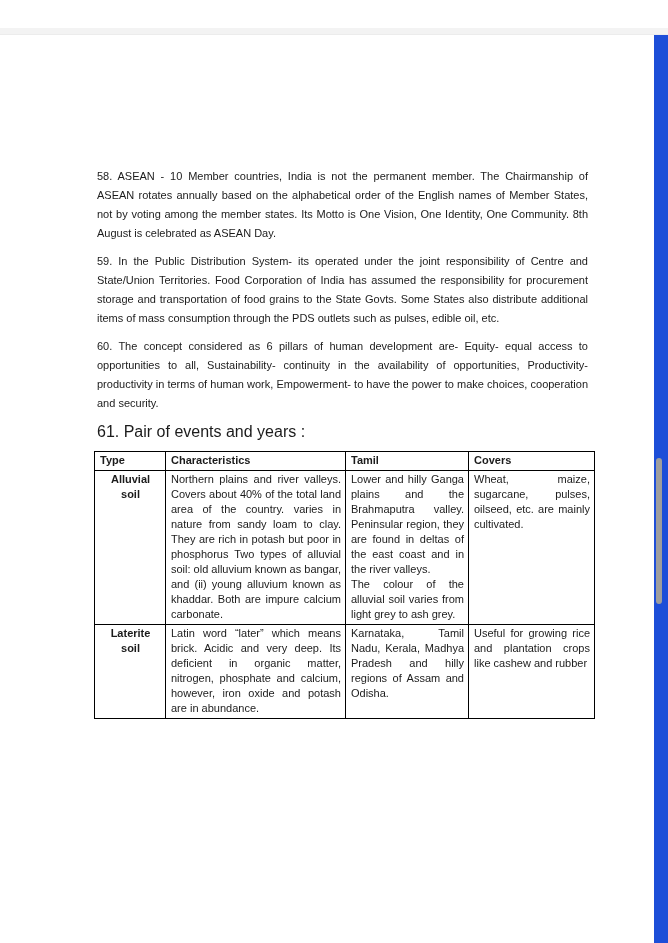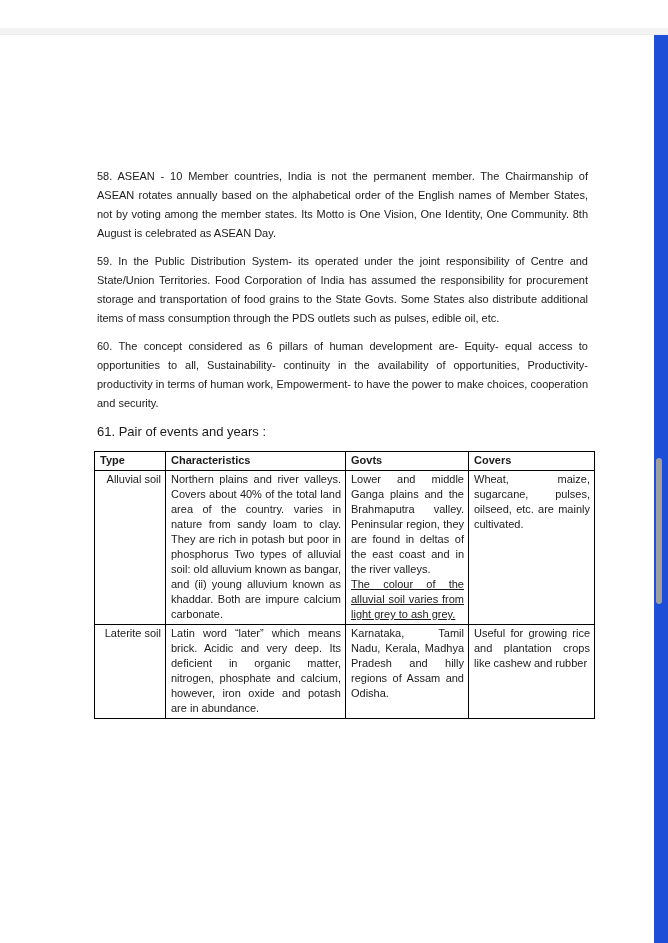--- a/index.html
+++ b/index.html
@@ -54,21 +54,21 @@
     width: 491px;
   }
   .para {
     font-size: 11px;
     line-height: 19px;
     text-align: justify;
     margin-bottom: 9px;
     color: #1b1b1b;
   }
   .event-line {
-    font-size: 13px;
+    font-size: 16px;
     line-height: 19px;
     margin-bottom: 10px;
     white-space: pre-wrap;
     color: #1b1b1b;
   }
   .soil-table {
     border-collapse: collapse;
     table-layout: fixed;
     width: 500px;
     margin-left: -3px;
@@ -78,23 +78,23 @@
     border: 1px solid #000000;
     font-size: 11px;
     line-height: 15px;
     vertical-align: top;
     padding: 1px 4px 2px 5px;
   }
   .soil-table th {
     text-align: left;
     font-weight: bold;
   }
-  .cell-type { font-weight: normal; text-align: right; }
+  .cell-type { font-weight: bold; text-align: center; }
   .cell-just { text-align: justify; }
-  .cell-para + .cell-para { margin-top: 0; text-decoration: underline; }
+  .cell-para + .cell-para { margin-top: 0; }
 </style>
 </head>
 <body>
 
 <div class="viewport">
 
   <div class="top-strip"></div>
 
   <div class="doc-page">
     <div class="doc-content">
@@ -113,30 +113,30 @@
         <colgroup>
           <col style="width:71px">
           <col style="width:180px">
           <col style="width:123px">
           <col style="width:126px">
         </colgroup>
         <thead>
           <tr>
             <th>Type</th>
             <th>Characteristics</th>
-            <th>Govts</th>
+            <th>Tamil</th>
             <th>Covers</th>
           </tr>
         </thead>
         <tbody>
           <tr>
             <td class="cell-type">Alluvial soil</td>
             <td class="cell-just">Northern plains and river valleys. Covers about 40% of the total land area of the country. varies in nature from sandy loam to clay. They are rich in potash but poor in phosphorus Two types of alluvial soil: old alluvium known as bangar, and (ii) young alluvium known as khaddar. Both are impure calcium carbonate.</td>
             <td class="cell-just">
-              <div class="cell-para">Lower and middle Ganga plains and the Brahmaputra valley. Peninsular region, they are found in deltas of the east coast and in the river valleys.</div>
+              <div class="cell-para">Lower and hilly Ganga plains and the Brahmaputra valley. Peninsular region, they are found in deltas of the east coast and in the river valleys.</div>
               <div class="cell-para">The colour of the alluvial soil varies from light grey to ash grey.</div>
             </td>
             <td class="cell-just">Wheat, maize, sugarcane, pulses, oilseed, etc. are mainly cultivated.</td>
           </tr>
           <tr>
             <td class="cell-type">Laterite soil</td>
             <td class="cell-just">Latin word “later” which means brick. Acidic and very deep. Its deficient in organic matter, nitrogen, phosphate and calcium, however, iron oxide and potash are in abundance.</td>
             <td class="cell-just">
               <div class="cell-para">Karnataka, Tamil Nadu, Kerala, Madhya Pradesh and hilly regions of Assam and Odisha.</div>
             </td>

